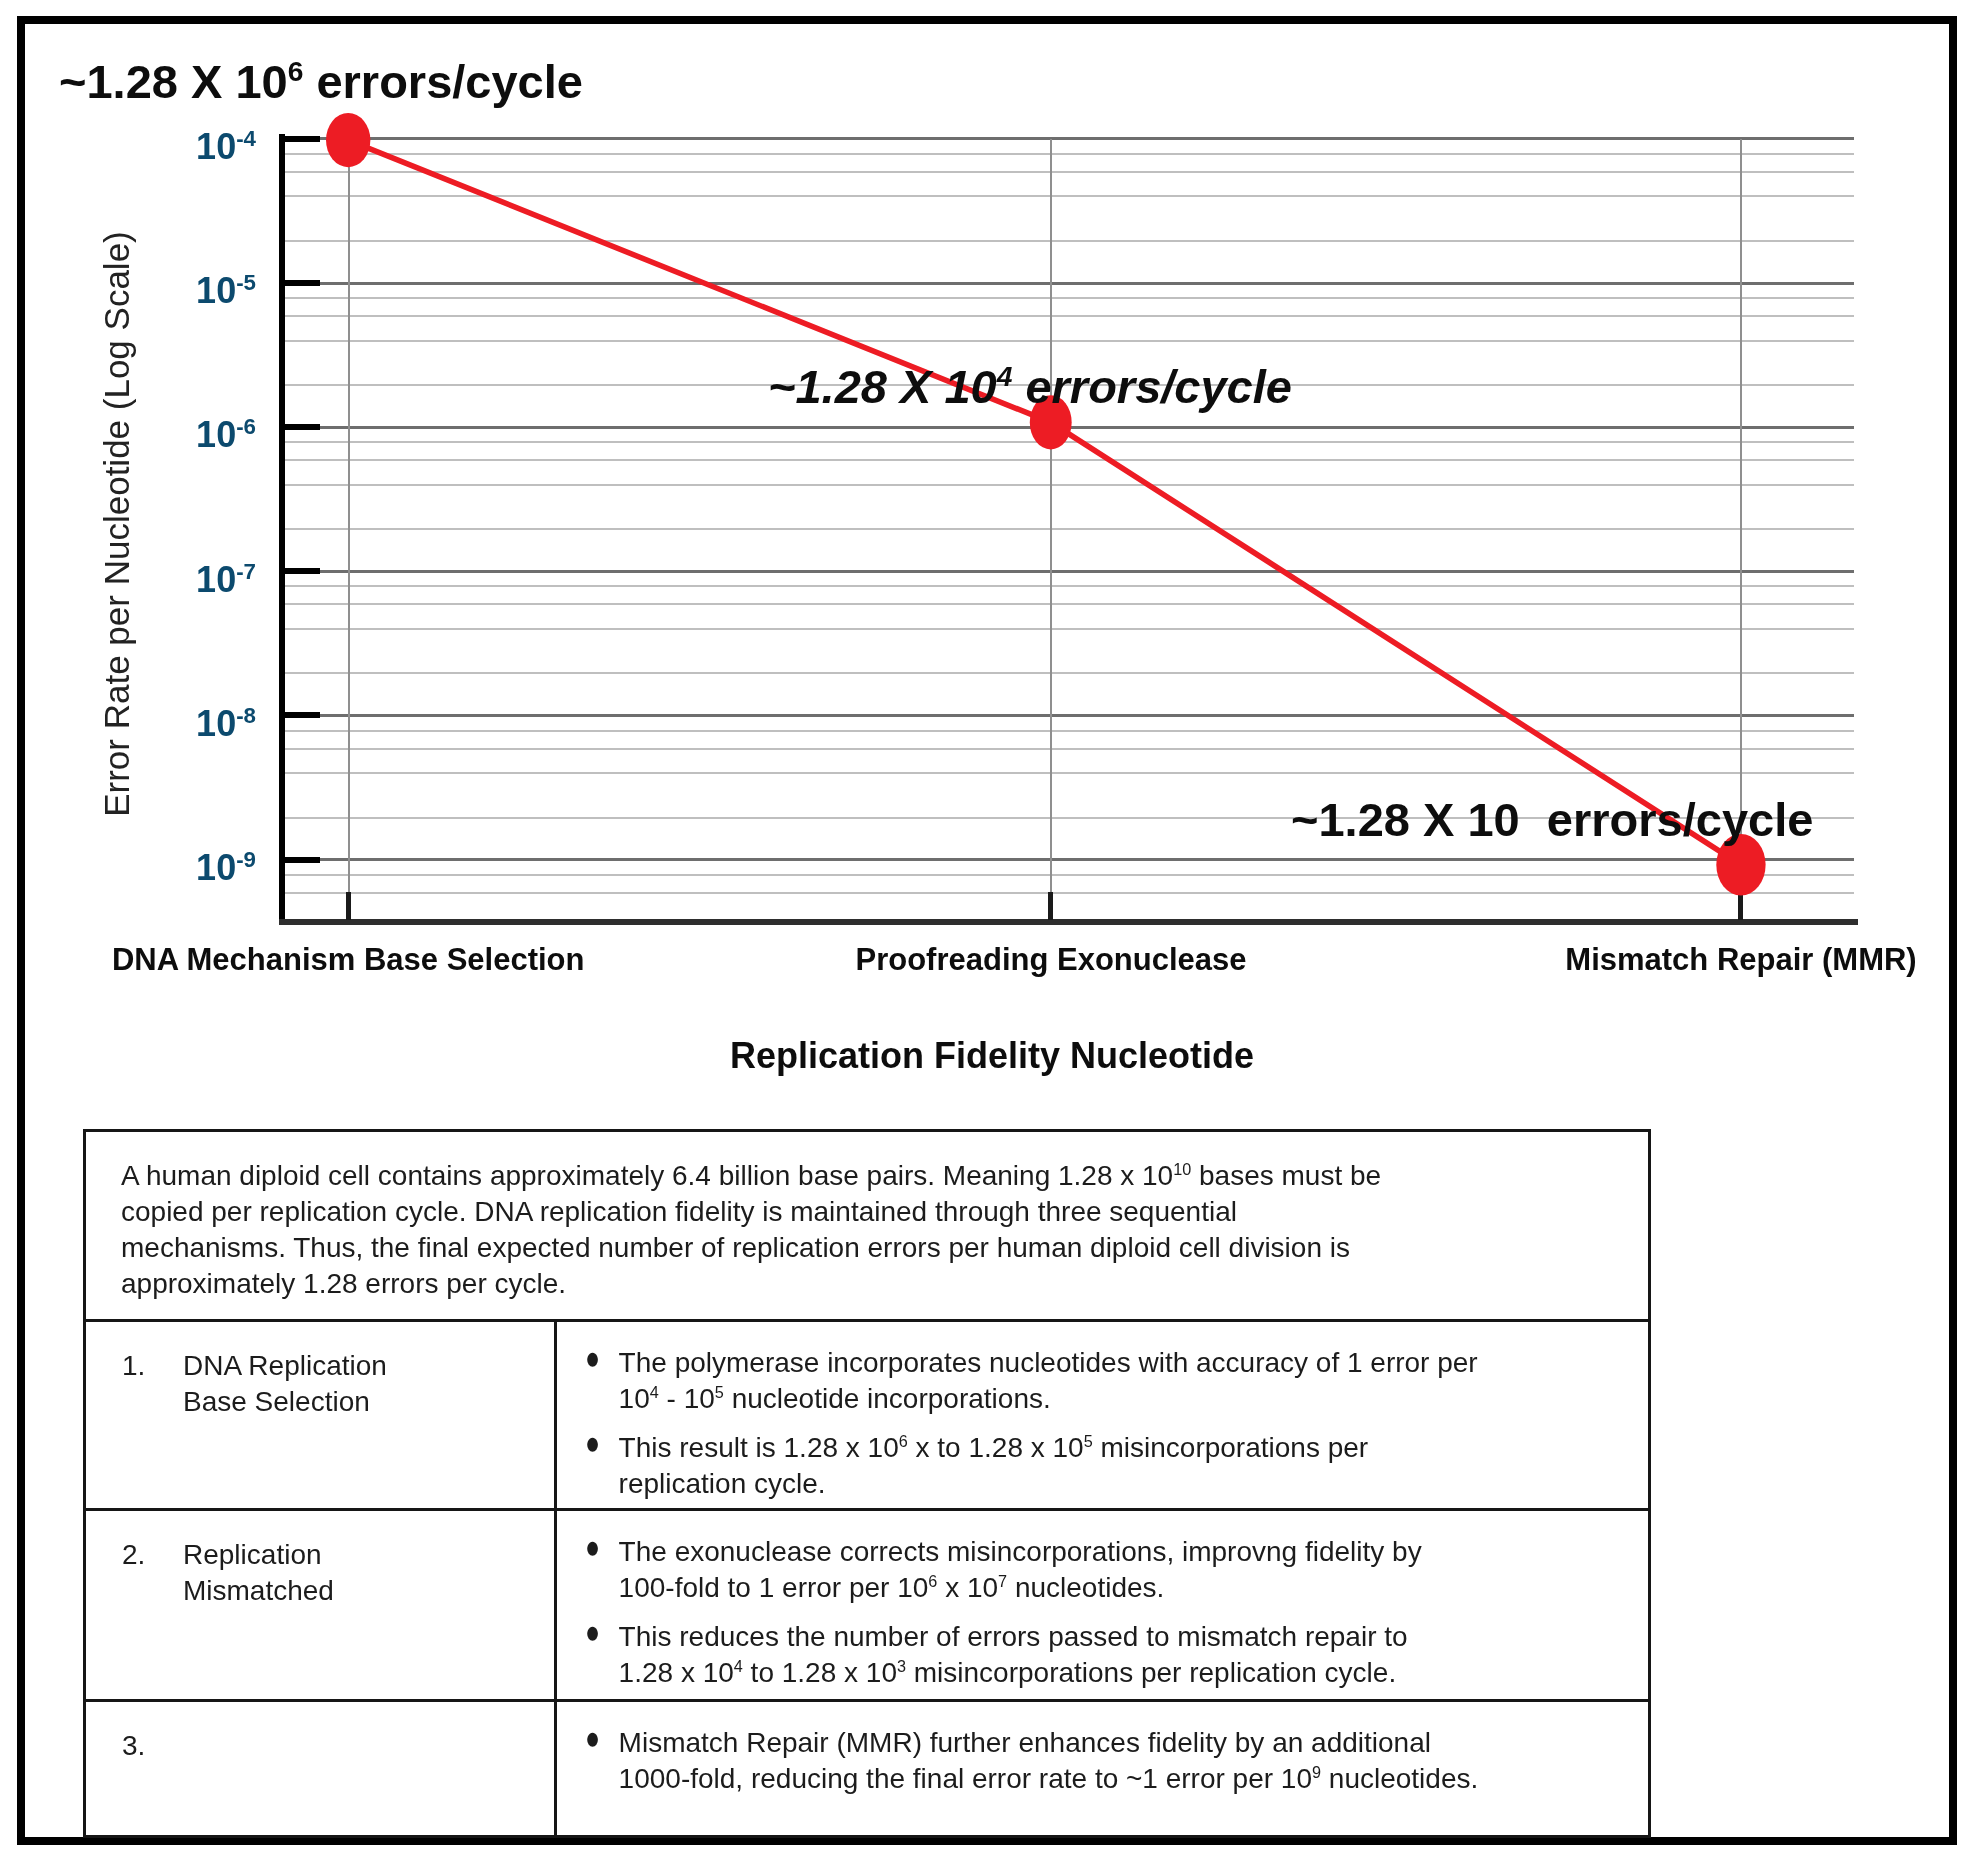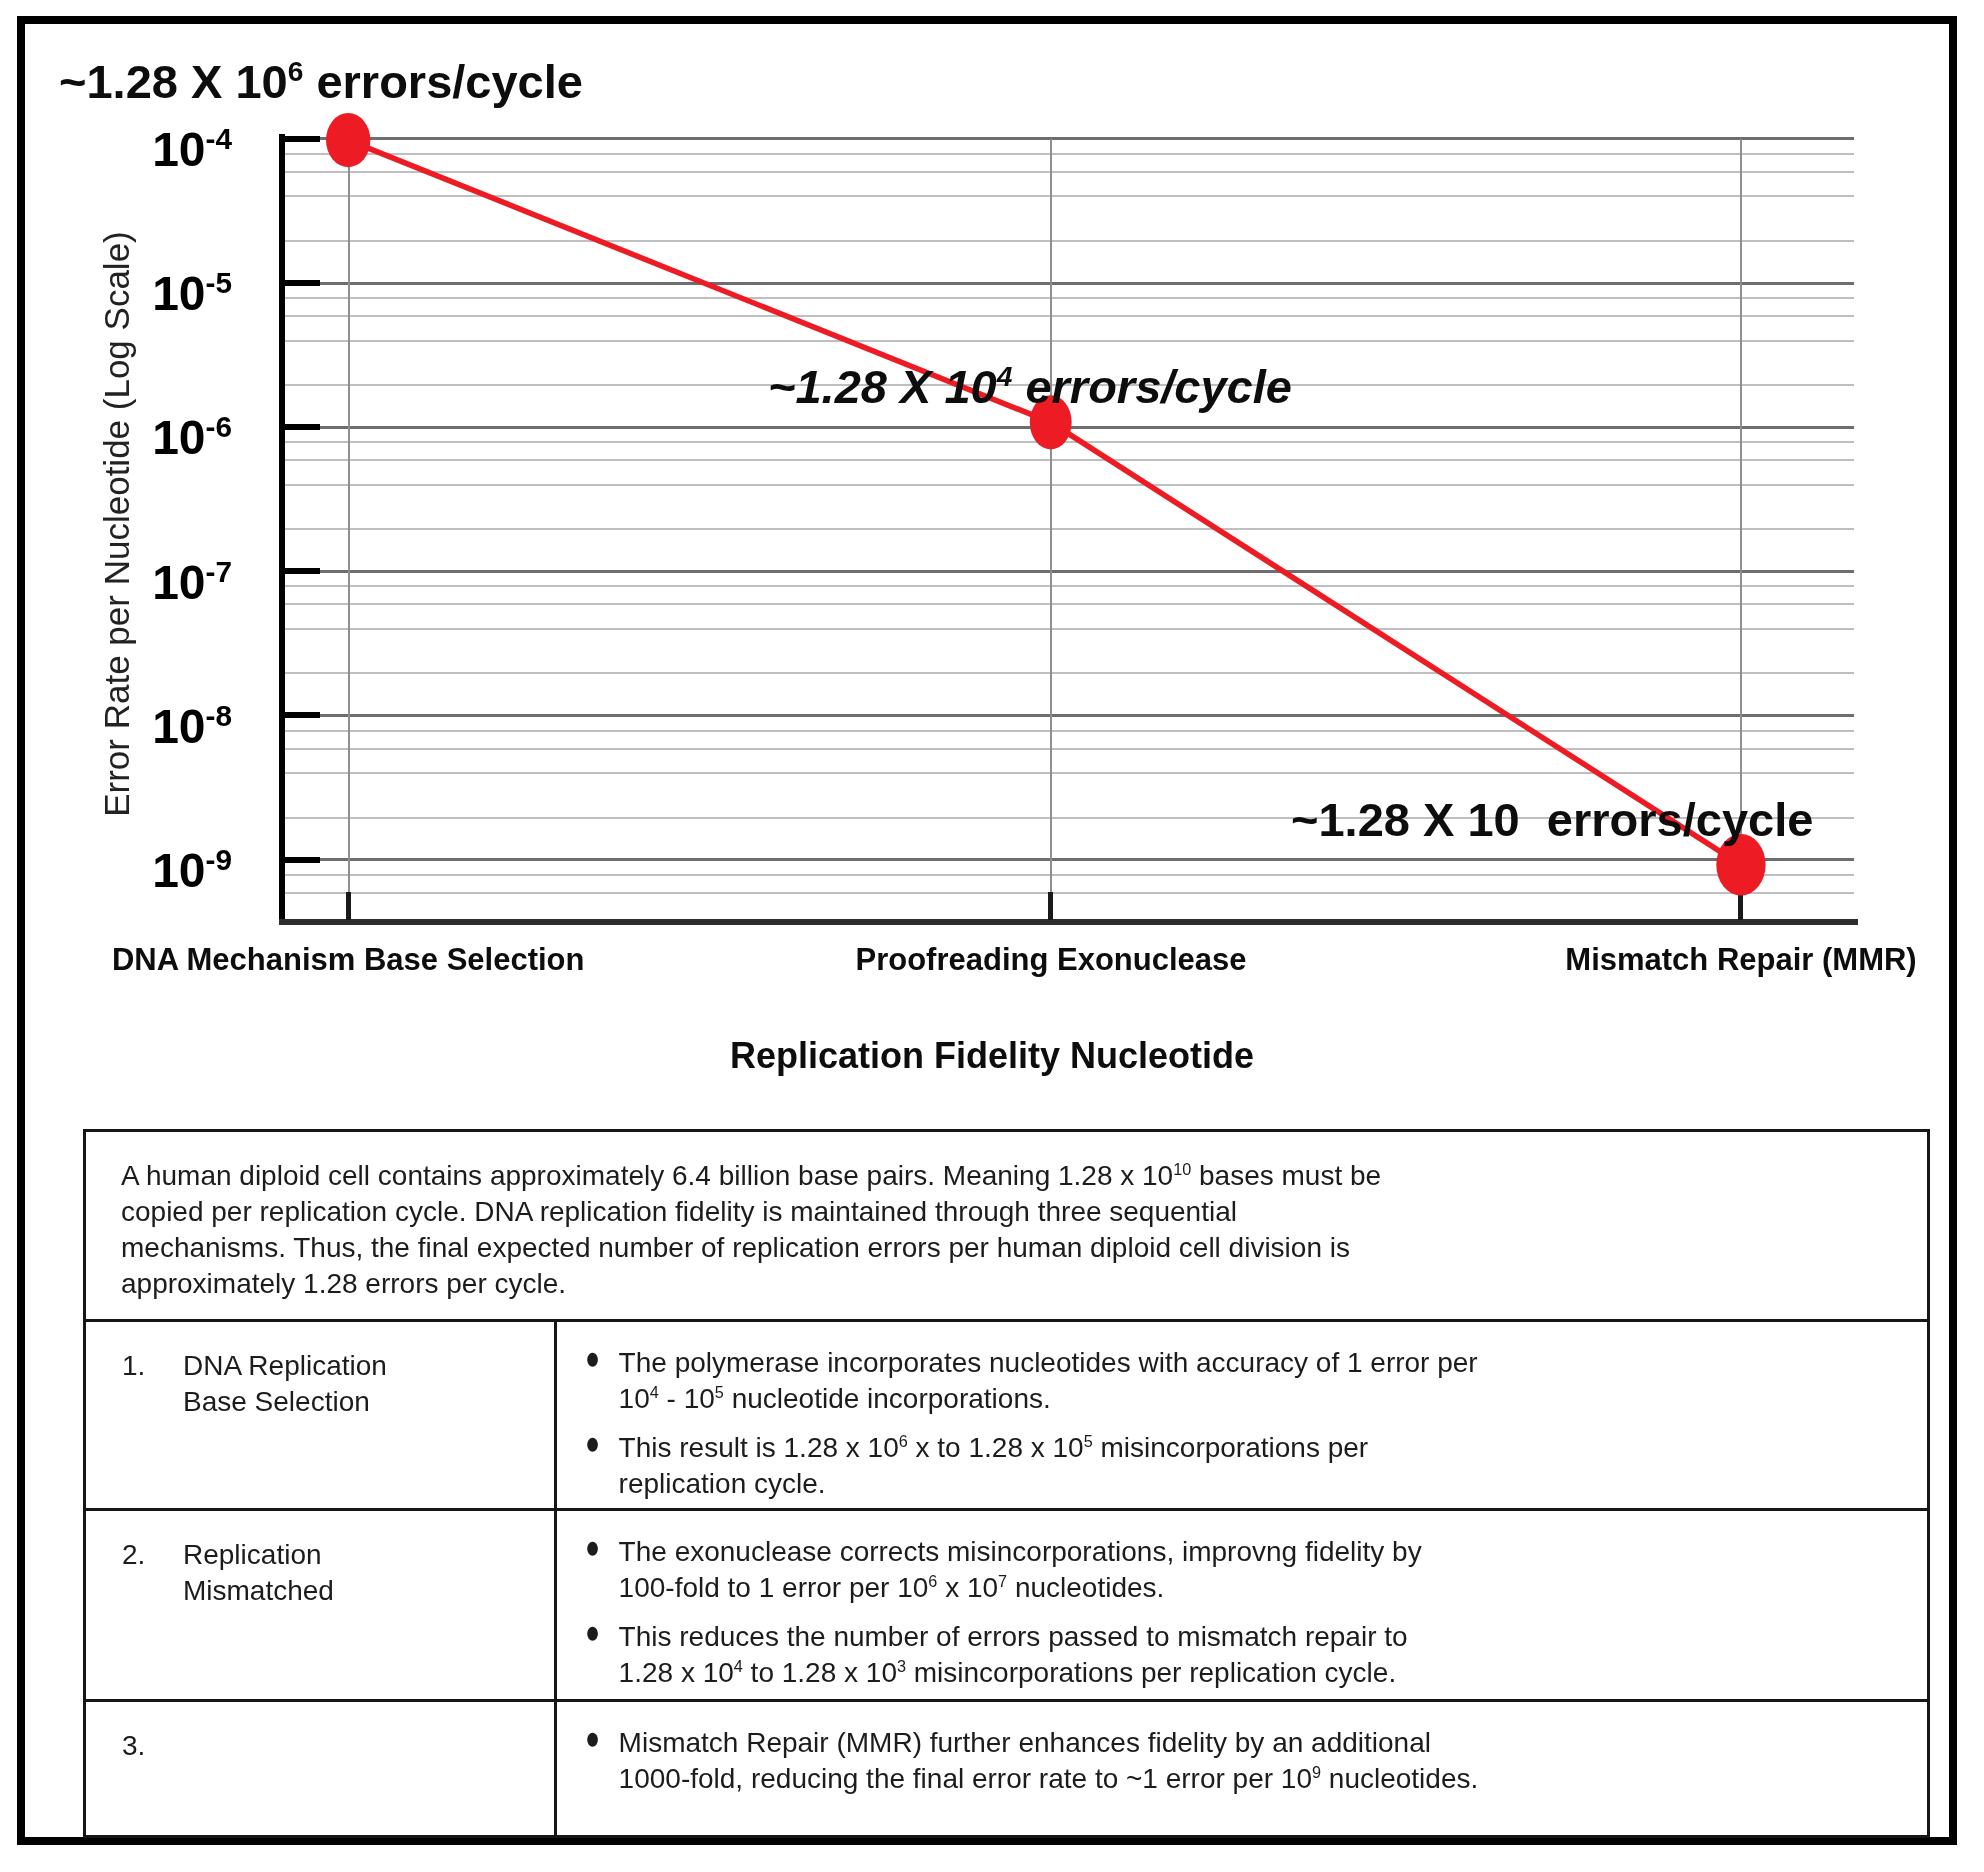--- a/index.html
+++ b/index.html
@@ -8,34 +8,34 @@
   .outer-border{position:absolute;left:17px;top:16px;width:1940px;height:1829px;
                 border:8.6px solid #000;box-sizing:border-box;}
   
   .gl-major{position:absolute;height:2.5px;background:#6e6e6e;}
   .gl-minor{position:absolute;height:1.8px;background:#bfbfbf;}
   .gl-vert{position:absolute;width:1.8px;background:#8f8f8f;}
   .axis-y{position:absolute;left:279px;top:134px;width:5.5px;height:790px;background:#000;}
   .axis-x{position:absolute;left:279px;top:919px;width:1579px;height:5.5px;background:#2e2e2e;}
   .ytickmark{position:absolute;left:284px;width:36px;height:6.2px;background:#000;}
   .xtickmark{position:absolute;width:5px;height:28px;background:#1a1a1a;top:892px;}
-  .ytick{position:absolute;left:96px;width:136px;text-align:right;
-         font-weight:bold;font-size:48px;line-height:49px;color:#000000;}
+  .ytick{position:absolute;left:120px;width:136px;text-align:right;
+         font-weight:bold;font-size:36px;line-height:49px;color:#0c4a6e;}
   .ytick .s{font-size:0.62em;vertical-align:super;}
   .xlabel{position:absolute;width:678px;text-align:center;font-weight:bold;
           font-size:31px;top:942px;color:#0d0d0d;}
   .ylabel-rot{position:absolute;left:-287px;top:504px;width:807px;text-align:center;
               font-size:35px;color:#222;transform:rotate(-90deg);}
   .chart-title{position:absolute;left:376px;top:1035px;width:1232px;text-align:center;
                font-weight:bold;font-size:36px;color:#0d0d0d;}
   .anno{position:absolute;font-weight:bold;font-size:47px;color:#0d0d0d;white-space:nowrap;}
   .anno .s{font-size:0.6em;vertical-align:super;display:inline-block;min-width:0.5em;}
   .series-svg{position:absolute;left:0;top:0;}
   
-  .infobox{position:absolute;left:83px;top:1129px;width:1847px;height:709px;
+  .infobox{position:absolute;left:83px;top:1129px;width:1568px;height:709px;
            border:3.1px solid #161616;box-sizing:border-box;display:grid;
            grid-template-columns:468px 1fr;grid-template-rows:187px 189px 191px 1fr;
            font-size:28px;line-height:36px;color:#1c1c1c;background:#fff;}
   .intro{grid-column:1/3;padding:26px 34px 0 35px;}
   .cell-l{border-top:3.1px solid #161616;padding:26px 12.3px 0 36px;display:flex;gap:20px;box-sizing:border-box;}
   .cell-r{border-top:3.1px solid #161616;border-left:3.1px solid #161616;
           padding:23.4px 25px 0 28px;box-sizing:border-box;}
   .num{flex:0 0 41px;}
   .bullet{display:flex;gap:18.5px;margin-bottom:12.3px;}
   .glyph{flex:0 0 auto;font-size:25px;transform:scaleY(1.3);line-height:36px;}

